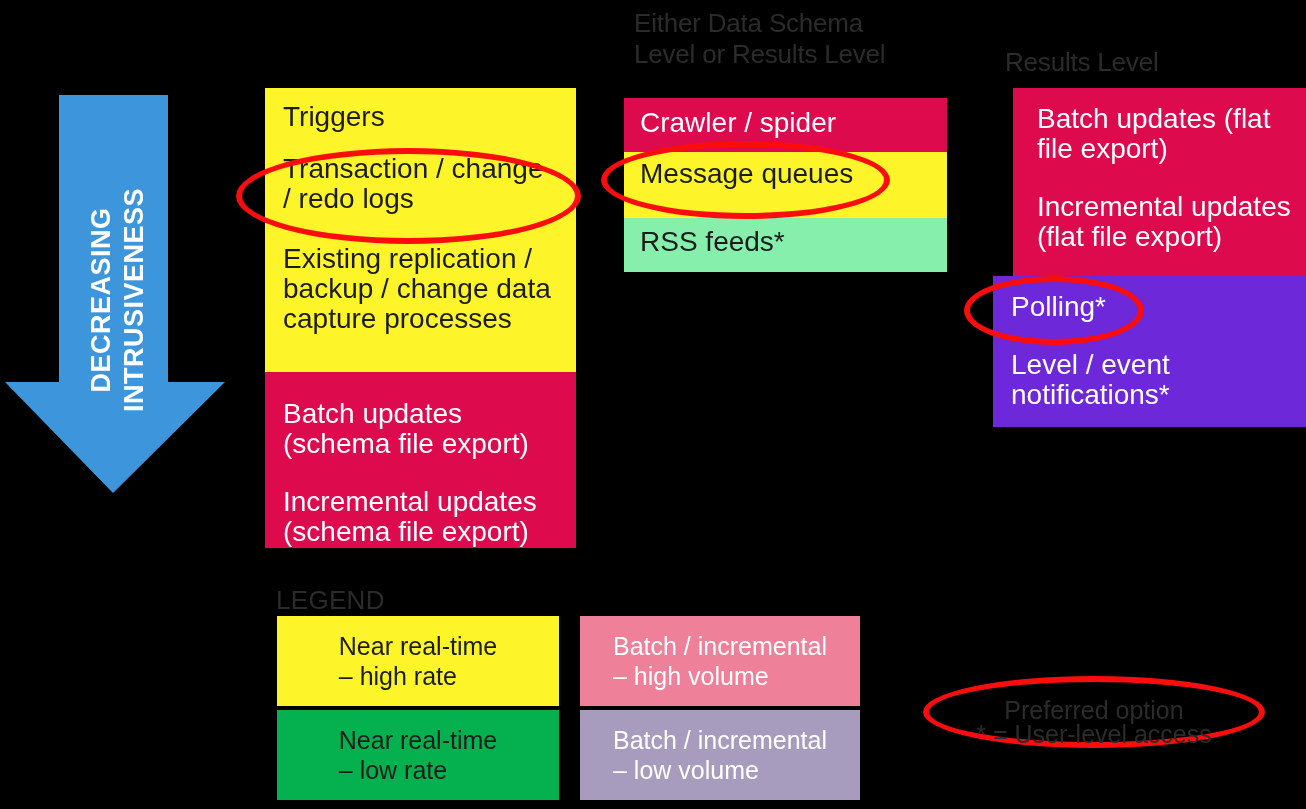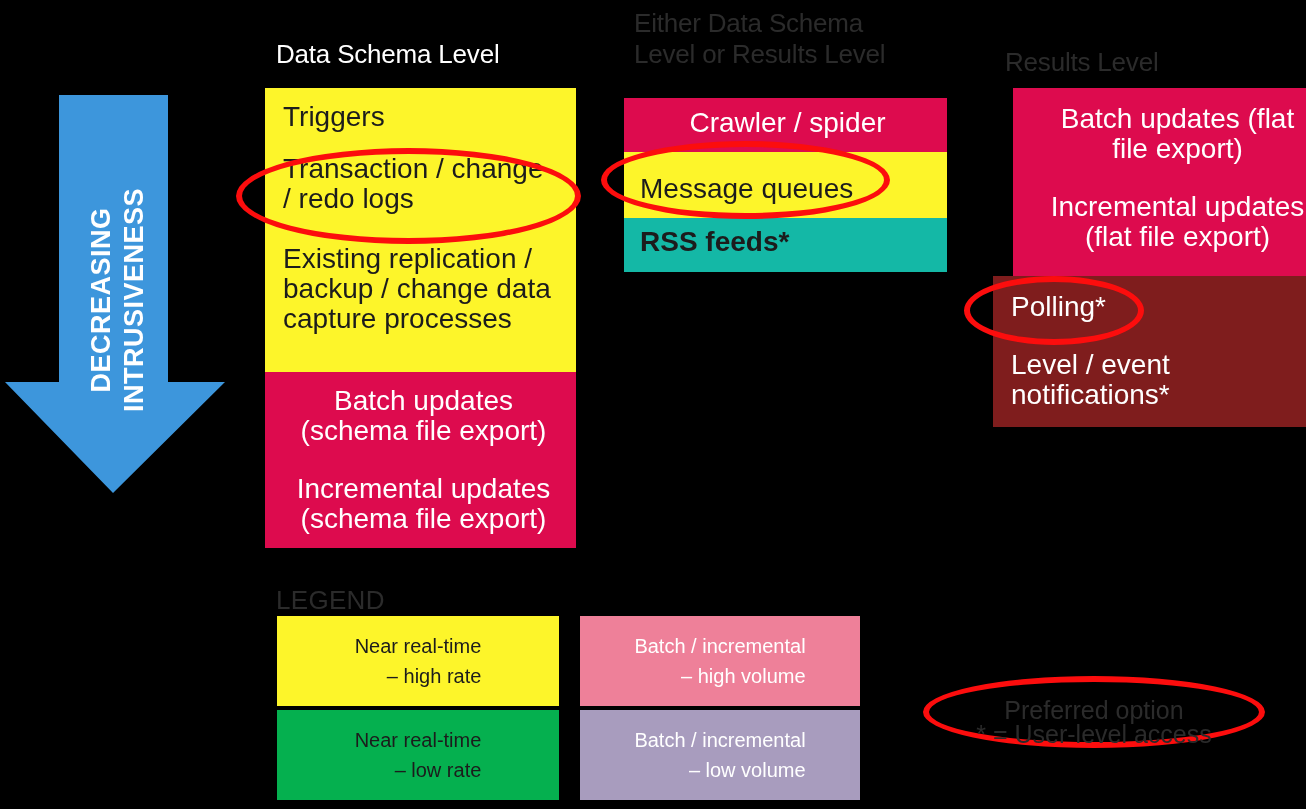--- a/index.html
+++ b/index.html
@@ -38,23 +38,23 @@
     position: absolute;
     box-sizing: border-box;
     overflow: hidden;
   }
   .block .line {
     font-size: 28px;
     line-height: 30px;
     white-space: pre-line;
   }
   .swatch-yellow  { background: #fdf52a; }
-  .swatch-crimson { background: #dd0b4e; text-align: center; }
-  .swatch-green   { background: #14b8a6; font-weight: bold; }
-  .swatch-purple  { background: #7f1d1d; }
+  .swatch-crimson { background: #dd0b4e; }
+  .swatch-green   { background: #86efac; }
+  .swatch-purple  { background: #6d28d9; }
   .txt-dark  { color: #1c1c1c; }
   .txt-light { color: #ffffff; }
 
   
   #arrow-wrap {
     position: absolute;
     left: 0px;
     top: 95px;
     width: 236px;
     height: 410px;
@@ -101,22 +101,22 @@
     font-size: 26px;
     color: #2b2b2b;
     letter-spacing: 0.3px;
   }
   .legend-box {
     position: absolute;
     box-sizing: border-box;
     display: flex;
     align-items: center;
     justify-content: center;
-    text-align: right;
-    font-size: 20px;
+    text-align: left;
+    font-size: 25px;
     line-height: 30px;
     white-space: pre-line;
   }
 
   
   .footnote {
     position: absolute;
     font-size: 25px;
     color: #2b2b2b;
     text-align: center;
@@ -131,46 +131,45 @@
   <div id="arrow-wrap">
     <svg width="236" height="410" viewBox="0 0 236 410">
       <polygon points="59,0 168,0 168,287 225,287 113,398 5,287 59,287" fill="#3d96dc"></polygon>
     </svg>
     <div class="arrow-label">
       <div class="arrow-label-inner">DECREASING
 INTRUSIVENESS</div>
     </div>
   </div>
 
-  <div class="col-head light" style="left:276px; top:39px; width:300px;">Data Schema Level</div>
 
   <div class="block swatch-yellow" style="left:265px; top:88px; width:311px; height:284px; padding:14px 12px 0 18px;">
     <div class="line txt-dark" style="margin-bottom:22px;">Triggers</div>
     <div class="line txt-dark" style="margin-bottom:30px;">Transaction / change
 / redo logs</div>
     <div class="line txt-dark">Existing replication /
 backup / change data
 capture processes</div>
   </div>
 
   <div class="block swatch-crimson" style="left:265px; top:372px; width:311px; height:176px; padding:14px 12px 0 18px;">
-    <div class="line txt-light" style="margin-bottom:28px;">Batch updates
+    <div class="line txt-light" style="margin-bottom:28px;margin-top:13px;">Batch updates
 (schema file export)</div>
     <div class="line txt-light">Incremental updates
 (schema file export)</div>
   </div>
 
   <div class="col-head dark" style="left:634px; top:8px; width:340px;">Either Data Schema
 Level or Results Level</div>
 
   <div class="block swatch-crimson" style="left:624px; top:98px; width:323px; height:54px; padding:10px 12px 0 16px;">
     <div class="line txt-light">Crawler / spider</div>
   </div>
 
-  <div class="block swatch-yellow" style="left:624px; top:152px; width:323px; height:66px; padding:22px 12px 0 16px;">
+  <div class="block swatch-yellow" style="left:624px; top:152px; width:323px; height:66px; padding:7px 12px 0 16px;">
     <div class="line txt-dark">Message queues</div>
   </div>
 
   <div class="block swatch-green" style="left:624px; top:218px; width:323px; height:54px; padding:9px 12px 0 16px;">
     <div class="line txt-dark">RSS feeds*</div>
   </div>
 
   <div class="col-head dark" style="left:1005px; top:47px; width:300px;">Results Level</div>
 
   <div class="block swatch-crimson" style="left:993px; top:88px; width:313px; height:188px; padding:16px 8px 0 24px;margin-left:20px;">

